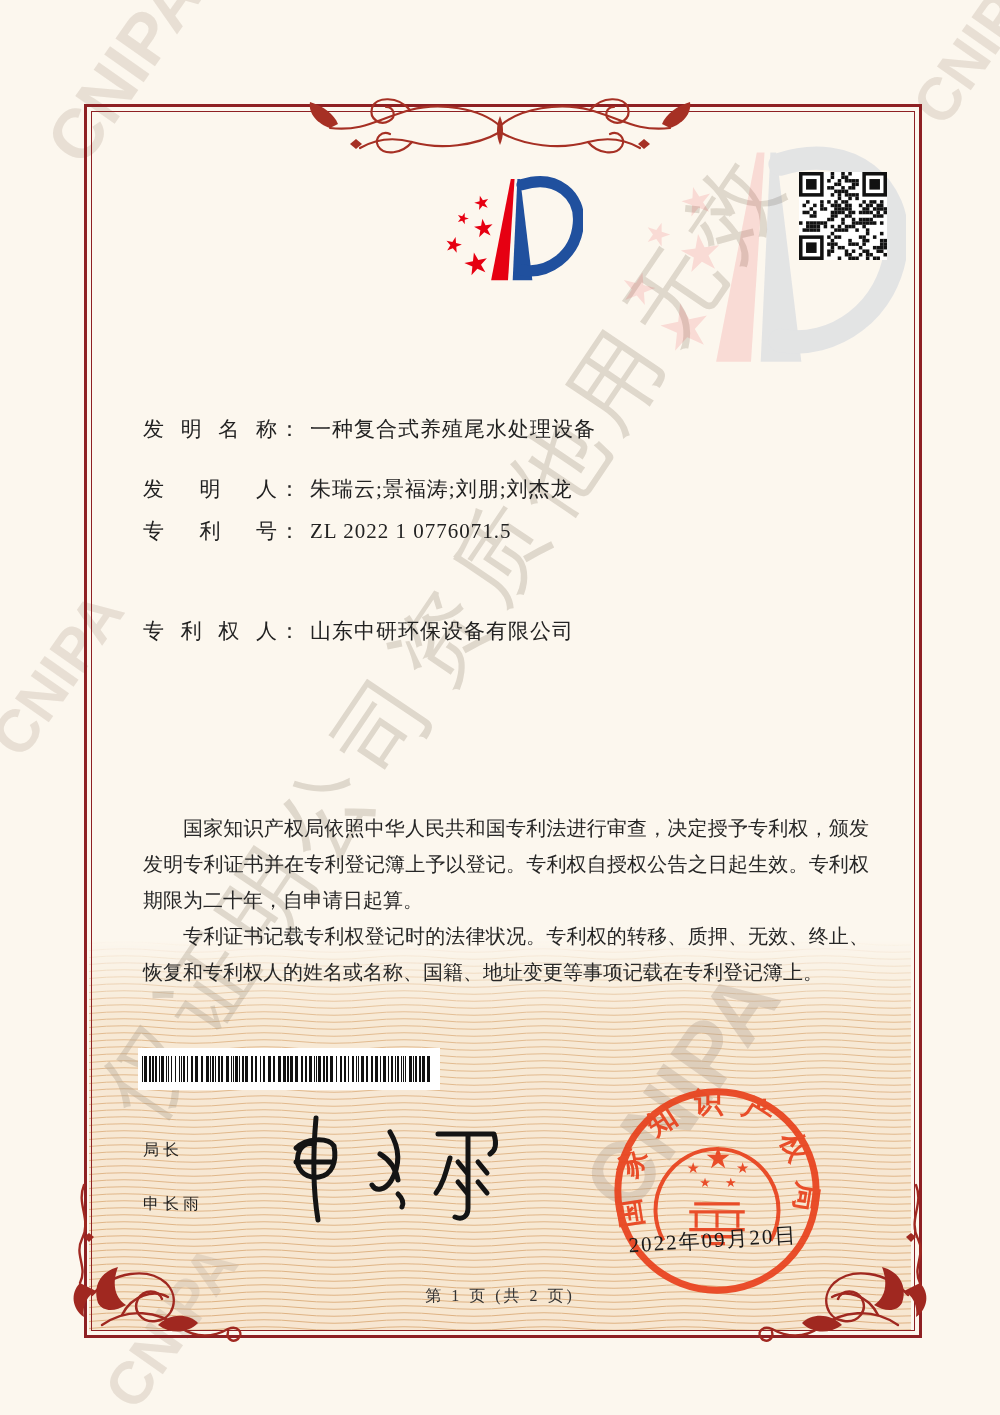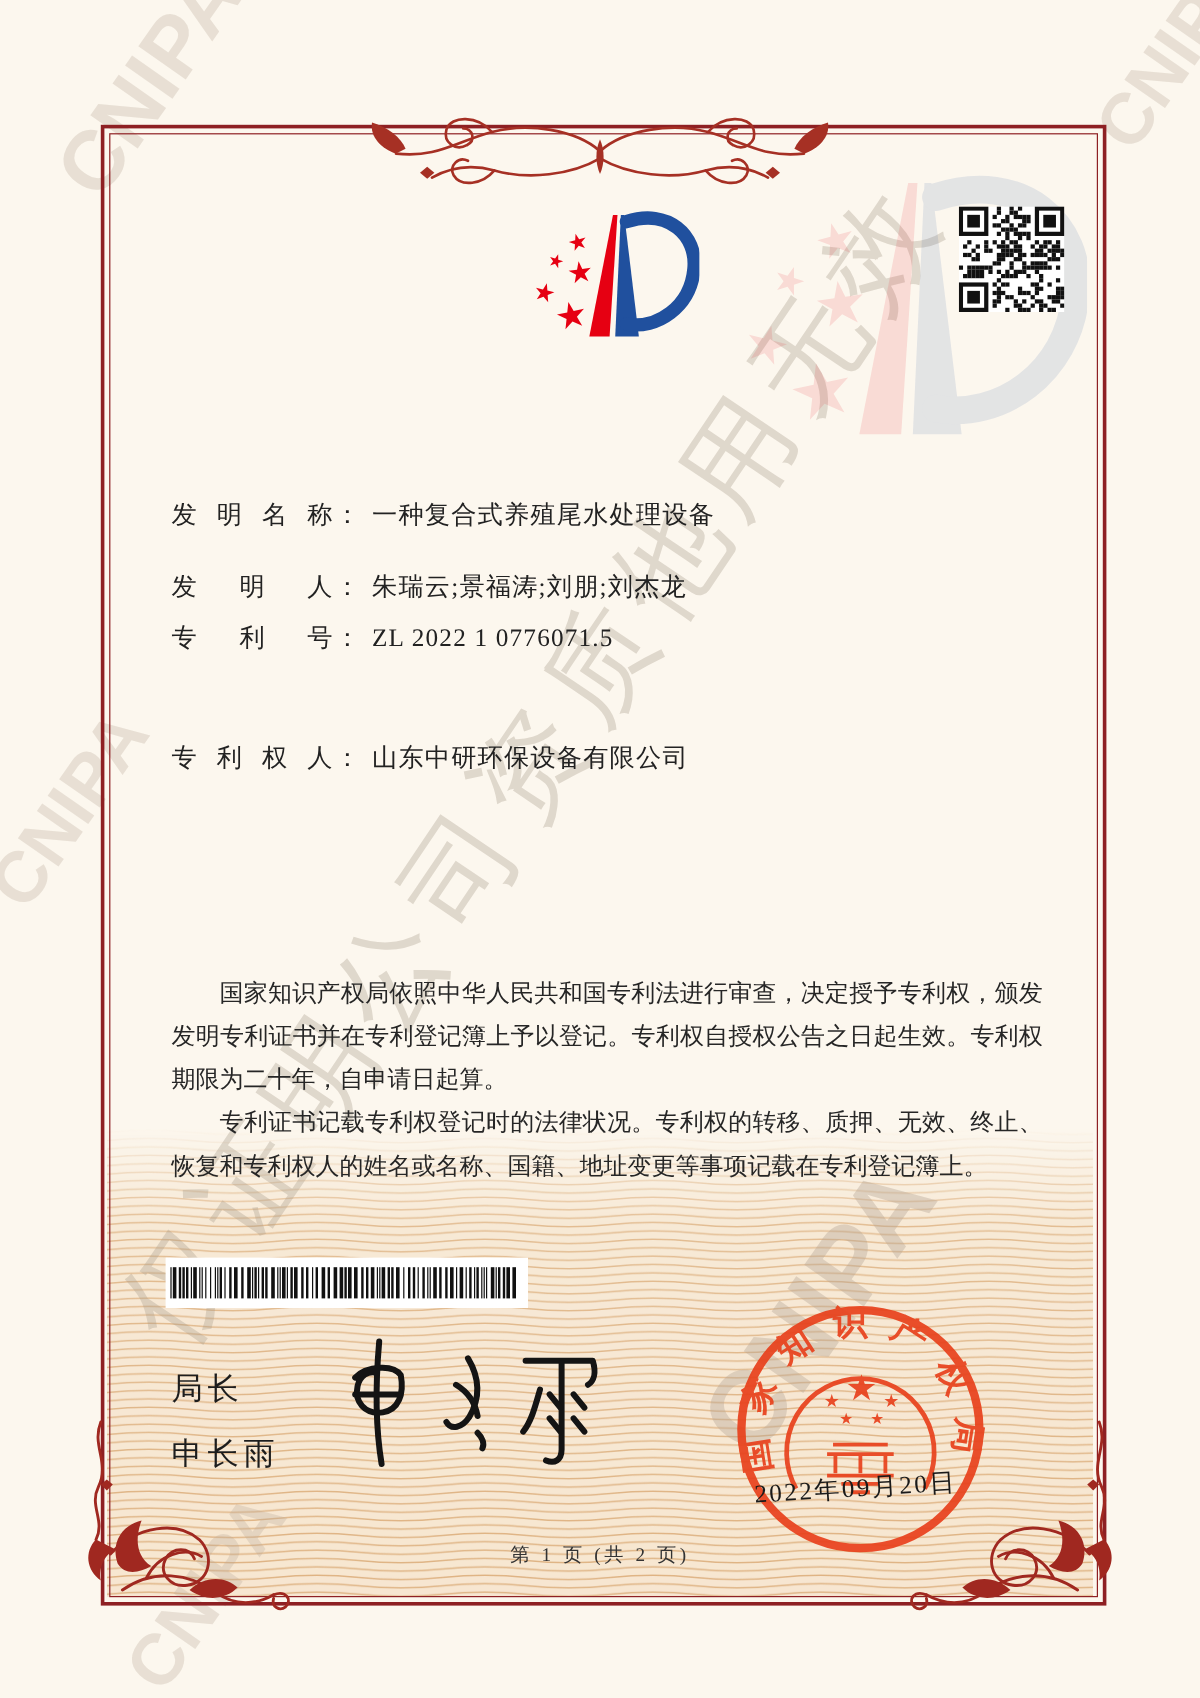--- a/index.html
+++ b/index.html
@@ -44,21 +44,21 @@
   .fcolon{display:inline-block;margin:0 10px 0 2px;vertical-align:top;}
   .fvalue{display:inline-block;vertical-align:top;letter-spacing:1px;}
   .grant2{position:absolute;left:280px;top:0;}
   .grant2 .flabel{width:146px;}
   .paras{position:absolute;left:143px;top:812px;width:726px;font-size:20px;line-height:36px;
          text-align:justify;color:#262626;font-family:Liberation Mono, monospace;}
   .paras p{margin:0;text-indent:2em;}
   .barcode-wrap{position:absolute;left:138px;top:1048px;width:302px;height:42px;background:#fff;z-index:5;}
   .barcode{position:absolute;left:4px;top:8px;height:26px;font-size:0;}
   .barcode span{display:inline-block;height:26px;background:#111;}
-  .signer{position:absolute;left:143px;font-size:26px;letter-spacing:4px;color:#1d1d1d;z-index:6;}
+  .signer{position:absolute;left:143px;font-size:16px;letter-spacing:4px;color:#1d1d1d;z-index:6;}
   .signature{position:absolute;left:272px;top:1104px;z-index:6;}
   .seal{position:absolute;left:598px;top:1072px;z-index:7;mix-blend-mode:multiply;}
   .seal-date{
     position:absolute;left:608px;top:1226px;width:210px;text-align:center;z-index:8;
     font-size:21px;letter-spacing:2px;color:#1a1a1a;transform:rotate(-3.5deg);
   }
   .page-info{position:absolute;left:0;right:0;top:1286px;text-align:center;font-size:16px;
              letter-spacing:3px;color:#333;z-index:6;}
   .note{position:absolute;left:50%;top:1342px;transform:translateX(-50%);
         background:#fff;padding:6px 18px;font-size:17px;letter-spacing:3px;color:#2a2a2a;z-index:6;}

